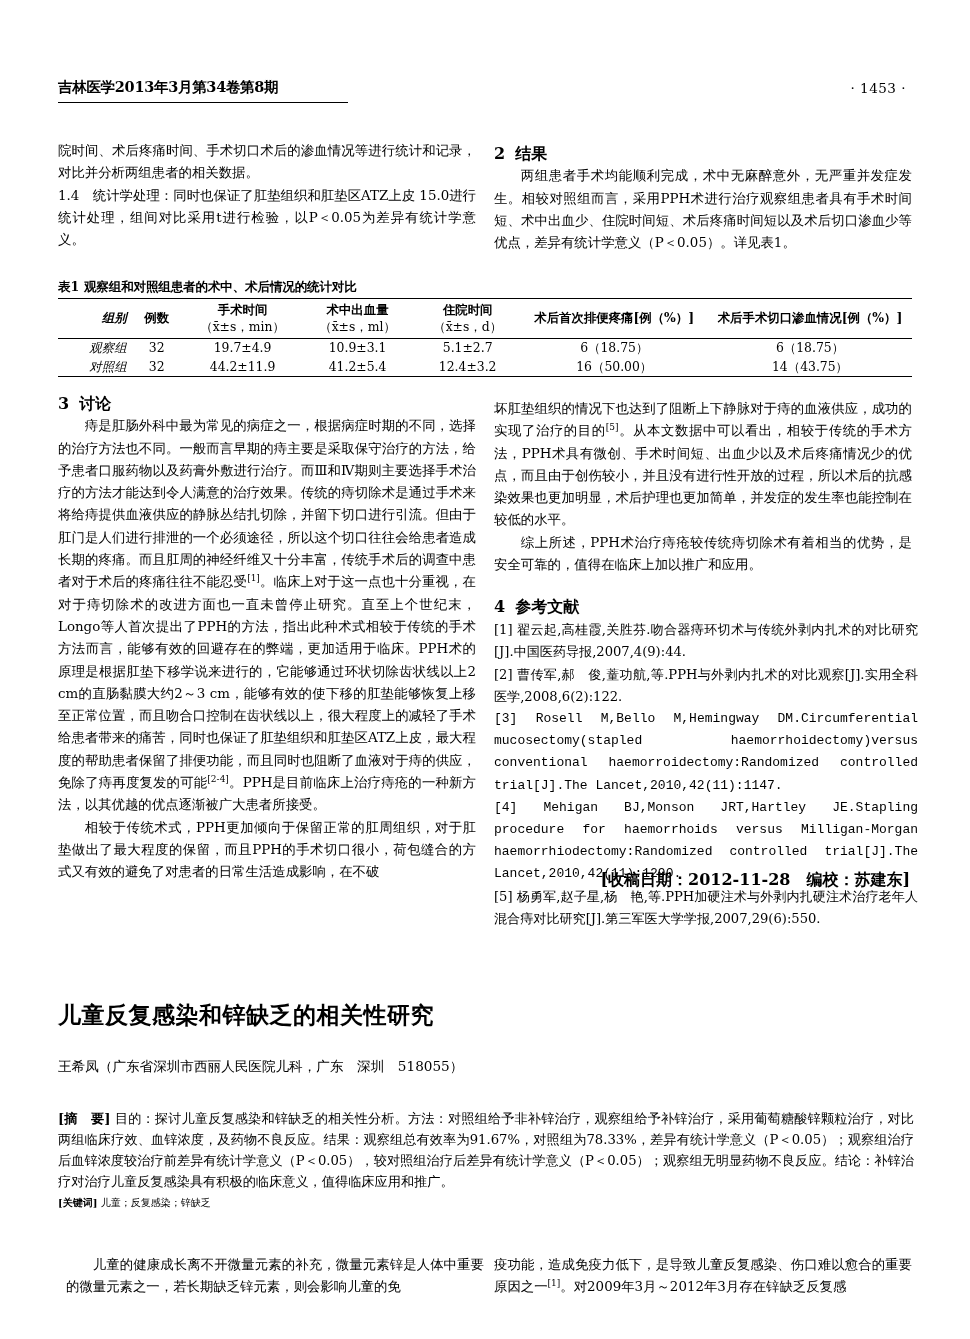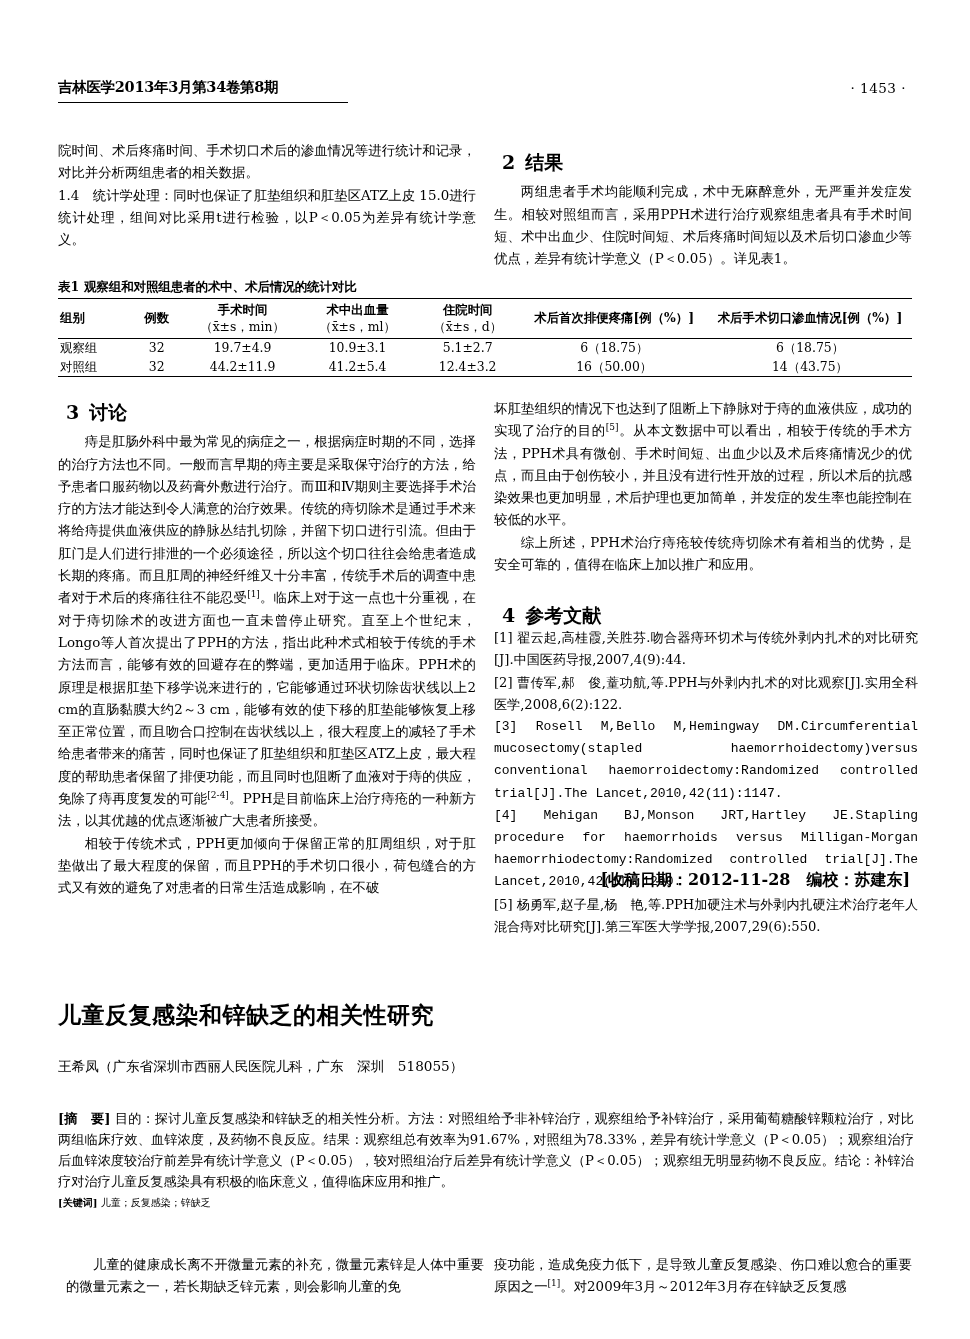--- a/index.html
+++ b/index.html
@@ -71,22 +71,22 @@
   .blk-ltop   { top: 140px; }
   .blk-lmid   { top: 393px; }
   .blk-rtop   { top: 143px; }
   .blk-rmid   { top: 398px; }
 
   p { margin: 0; }
   p.ind { text-indent: 2em; }
 
   .sec-h {
     font-weight: 700;
-    font-size: 19px;
-    margin: 8px;
+    font-size: 16px;
+    margin: 0;
   }
   .sec-h .num { margin-right: 10px; }
   .num-inline { font-weight: 400; }
   sup { font-size: 9px; vertical-align: super; line-height: 0; }
 
   
   .table-wrap {
     position: absolute;
     left: 58px;
     top: 279px;
@@ -117,21 +117,21 @@
     padding-bottom: 3px;
   }
   table.stat thead th .l2 {
     display: block;
     font-weight: 400;
   }
   .rule-top    { border-top: 1.7px solid #000; }
   .rule-mid    { border-top: 1.1px solid #000; }
   .rule-bottom { border-bottom: 1.7px solid #000; }
   table.stat td.first,
-  table.stat th.first { text-align: left; }
+  table.stat th.first { text-align: right; font-style: italic; }
 
   
   .refs {
     position: absolute;
     left: 494px;
     top: 596px;
     width: 424px;
     font-size: 13.1px;
     line-height: 22.2px;
   }

